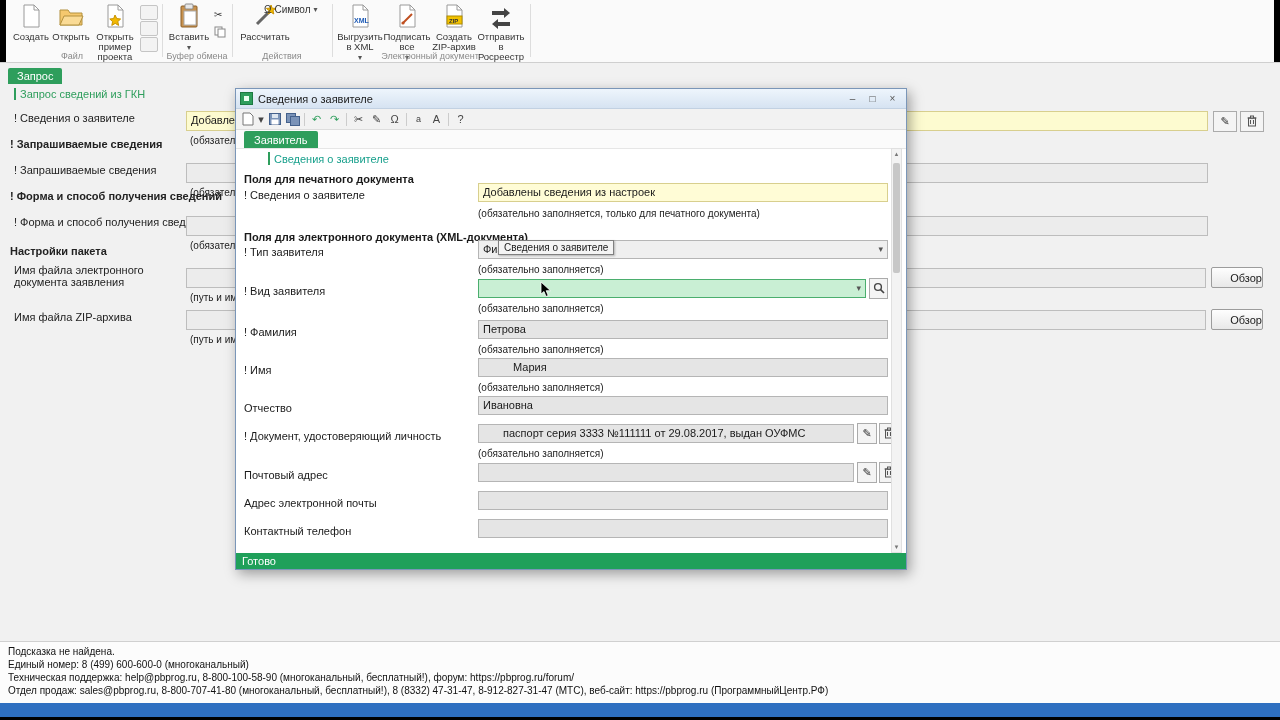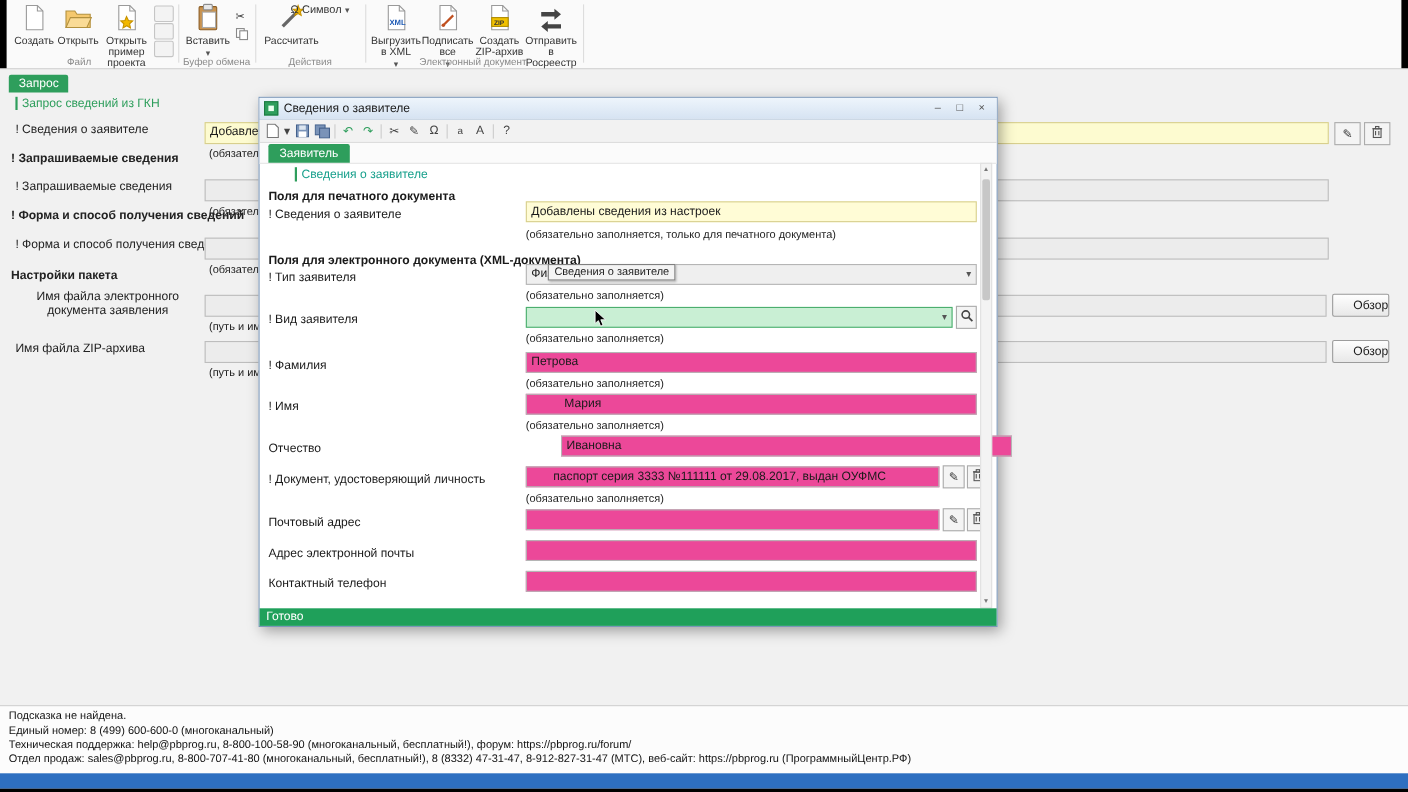--- a/index.html
+++ b/index.html
@@ -15,21 +15,21 @@
         font-size:9.5px;color:#333;text-align:center;line-height:10px;padding:1px;cursor:default;}
   .rsep{position:absolute;top:4px;width:1px;height:53px;background:#ddd;}
   .arrow{font-size:8px;color:#555;}
   .minibtn{position:absolute;width:16px;height:13px;border:1px solid #c5c5c5;background:#f3f3f3;border-radius:2px;}
   .smallbtn{position:absolute;display:flex;align-items:center;gap:3px;font-size:10px;color:#333;
             border:1px solid transparent;padding:0 3px;height:15px;}
 
   
   .side-tab{left:8px;top:68px;height:16px;background:#2e9e5c;color:#fff;font-size:11px;
             display:flex;align-items:center;padding:0 9px;border-radius:2px 2px 0 0;}
-  .snav{position:absolute;font-size:11px;color:#222;white-space:nowrap;text-align:center;}
+  .snav{position:absolute;font-size:11px;color:#222;white-space:nowrap;}
   .snav.green{color:#2e9e5c;}
   .snav.bold{font-weight:bold;}
   .snav.wrap{white-space:normal;width:168px;line-height:12px;}
   .treebar{position:absolute;width:2px;background:#2e9e5c;}
 
   
   .field{position:absolute;height:20px;border:1px solid #bdbdbd;background:#ececec;font-size:11px;
          padding:2px 4px;box-sizing:border-box;white-space:nowrap;overflow:hidden;}
   .field.yellow{background:#fdfbd0;border-color:#d8cf8e;}
   .note{position:absolute;font-size:10px;color:#222;white-space:nowrap;overflow:hidden;}
@@ -54,21 +54,21 @@
   .tbtn{width:17px;height:17px;display:flex;align-items:center;justify-content:center;font-size:11px;color:#444;}
   .tbtn.green{color:#2e9e5c;}
   .tsep{width:1px;height:13px;background:#ccc;margin:0 2px;}
   .dlg-tabs{position:absolute;left:0;top:41px;width:100%;height:18px;background:#fbfbfb;border-bottom:1px solid #e6e6e6;}
   .gtab{position:absolute;left:8px;top:1px;height:17px;background:#2e9e5c;color:#fff;font-size:11px;
         display:flex;align-items:center;padding:0 10px;border-radius:2px 2px 0 0;}
   .dlg-link{position:absolute;left:38px;top:64px;font-size:11px;color:#18a08c;white-space:nowrap;}
   .dlg-linkbar{position:absolute;left:32px;top:63px;width:2px;height:13px;background:#2e9e5c;}
   .dlg-label{position:absolute;left:8px;font-size:11px;white-space:nowrap;}
   .dlg-label.bold{font-weight:bold;}
-  .dlg-field{position:absolute;left:242px;width:410px;height:19px;background:#ec4899;border:1px solid #b5b5b5;
+  .dlg-field{position:absolute;left:242px;width:410px;height:19px;background:#e5e5e5;border:1px solid #b5b5b5;
              font-size:11px;padding:2px 4px;box-sizing:border-box;white-space:nowrap;overflow:hidden;}
   .dlg-field.disabled{background:#efefef;}
   .dlg-field.green{background:#c9efd4;border-color:#4bae6e;}
   .dlg-field.yellow{background:#fffcd6;border-color:#d8cf8e;}
   .ddarrow{position:absolute;right:4px;top:3px;font-size:9px;color:#555;}
   .dlg-note{position:absolute;left:242px;font-size:10px;color:#222;white-space:nowrap;}
   .dbtn{position:absolute;width:20px;height:21px;background:#f4f4f4;border:1px solid #ababab;
         display:flex;align-items:center;justify-content:center;font-size:11px;color:#333;box-sizing:border-box;}
   .statusbar{position:absolute;left:0;bottom:0;width:100%;height:16px;background:#1fa05a;color:#fff;
              font-size:11px;display:flex;align-items:center;padding-left:6px;box-sizing:border-box;}
@@ -376,21 +376,21 @@
     </div>
     <div class="dlg-note" style="top:255px;">(обязательно заполняется)</div>
 
     <div class="dlg-label" style="top:275px;">! Имя</div>
     <div class="dlg-field" style="top:269px;padding-left:34px;">
       <span>Мария</span>
     </div>
     <div class="dlg-note" style="top:293px;">(обязательно заполняется)</div>
 
     <div class="dlg-label" style="top:313px;">Отчество</div>
-    <div class="dlg-field" style="top:307px;margin-left:32px;">
+    <div class="dlg-field" style="top:307px;">
       <span>Ивановна</span>
     </div>
 
     <div class="dlg-label" style="top:341px;">! Документ, удостоверяющий личность</div>
     <div class="dlg-field" style="top:335px;width:376px;padding-left:24px;">
       <span>паспорт серия 3333 №111111 от 29.08.2017, выдан ОУФМС</span>
     </div>
     <div class="dbtn" style="left:621px;top:334px;">
       <span>✎</span>
     </div>

